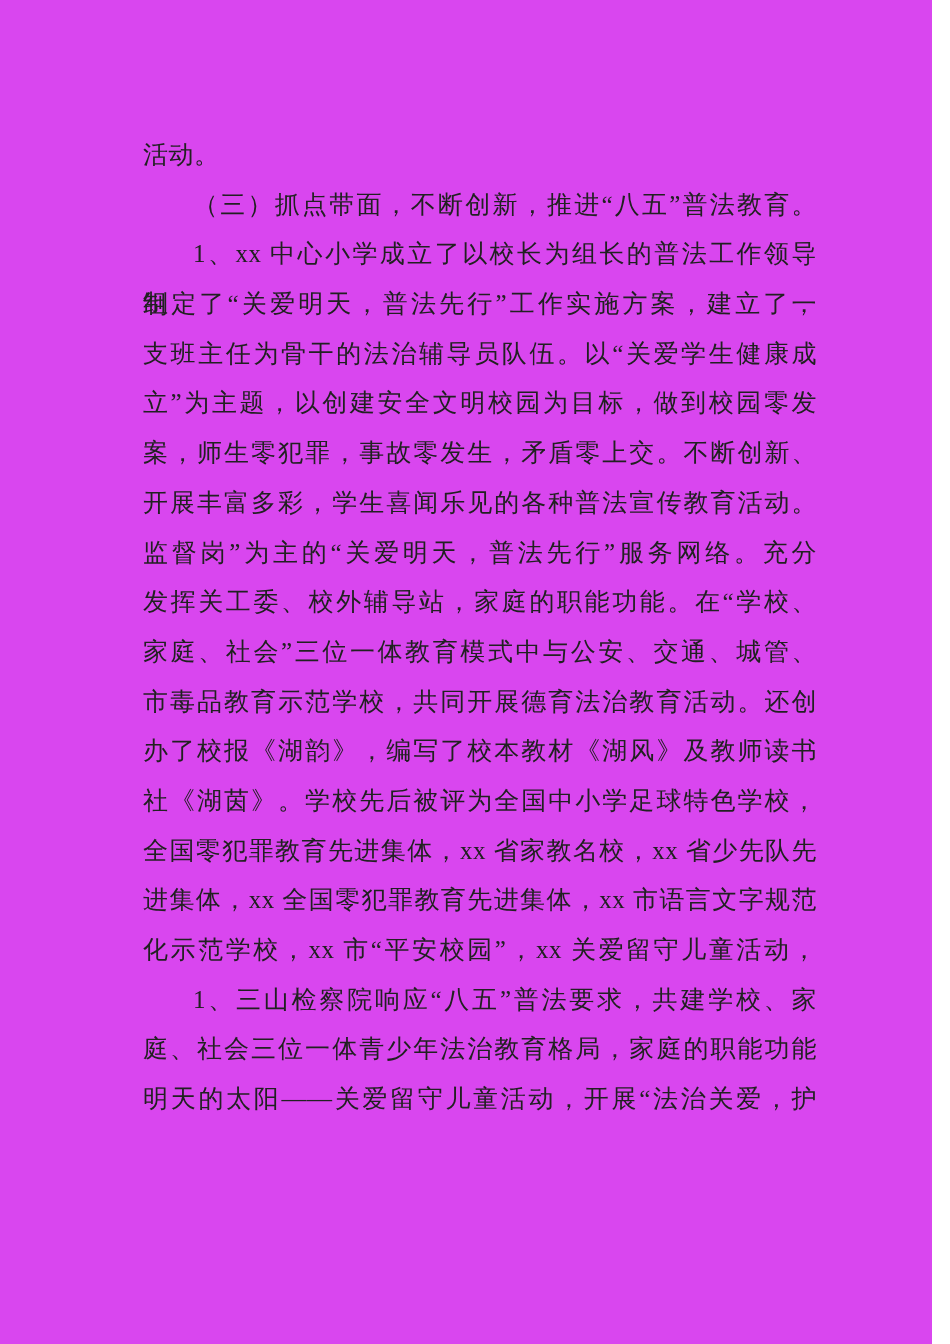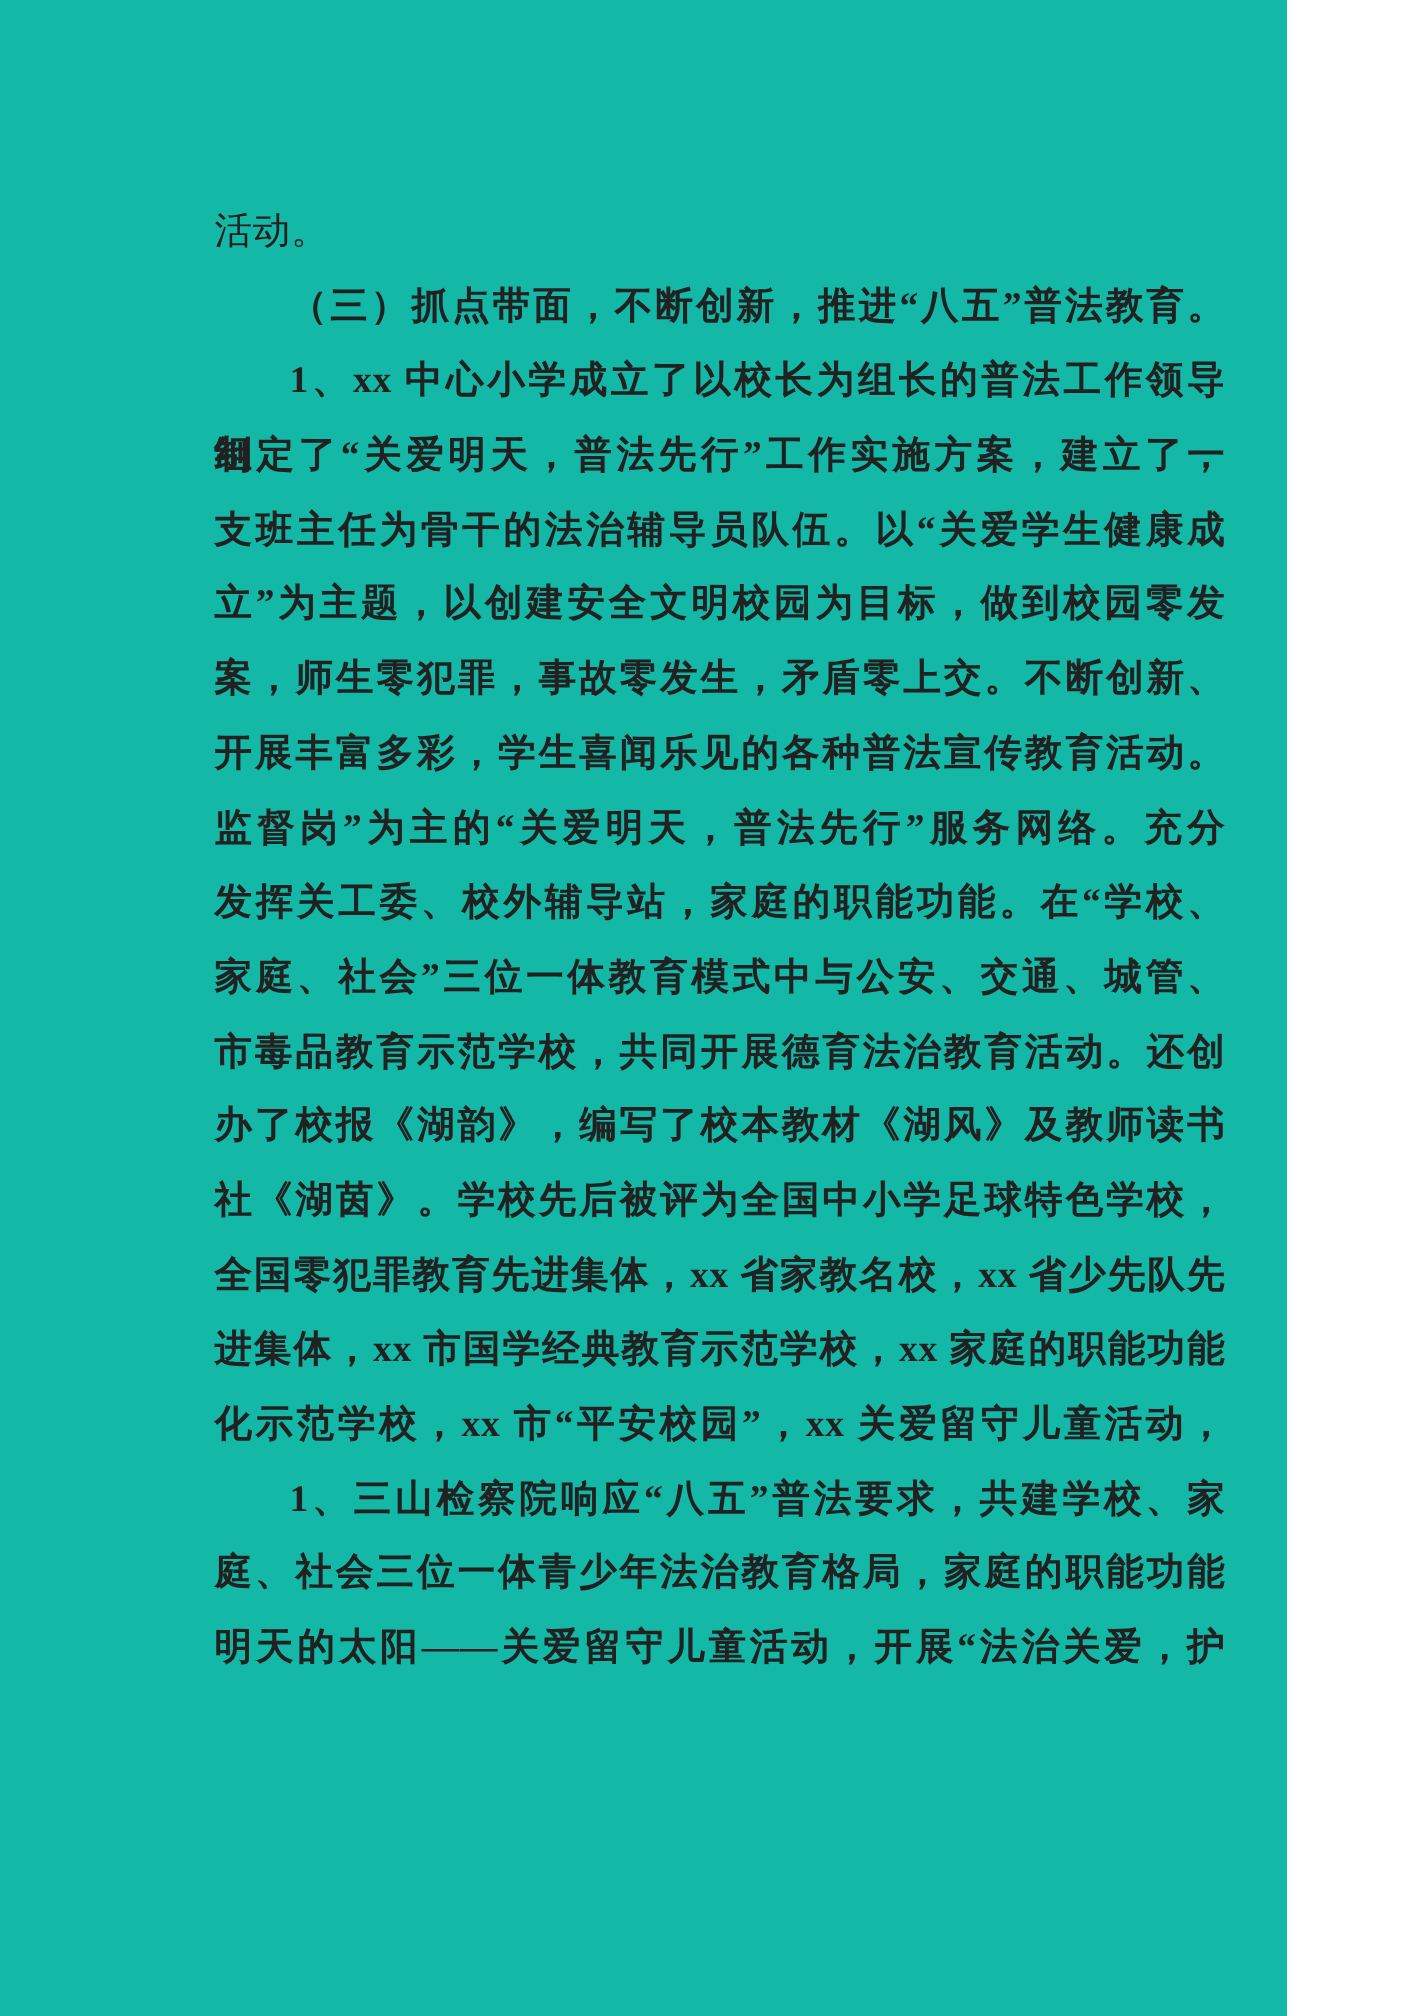--- a/index.html
+++ b/index.html
@@ -2,23 +2,23 @@
 <html lang="zh"><head>
 <meta charset="utf-8">
 <style>
   html, body {
     margin: 0;
     padding: 0;
     background: #ffffff;
   }
   .page {
     position: relative;
-    width: 858px;
+    width: 932px;
     height: 1344px;
-    background: #14b8a6;
+    background: #d946ef;
     overflow: hidden;
     font-family: "Liberation Serif", serif;
   }
   .text-block {
     position: absolute;
     top: 130px;
     left: 143px;
     width: 674px;
   }
   .line {
@@ -29,21 +29,20 @@
     white-space: pre-wrap;
     text-align: left;
     font-weight: 400;
     letter-spacing: 0.5px;
   }
   
   .line.fill {
     text-align: justify;
     text-align-last: justify;
     text-justify: inter-character;
-    font-weight: bold;
   }
   
   .line.indent {
     text-indent: 2em;
   }
 </style>
 </head>
 <body>
 
 <div class="page">
@@ -56,19 +55,19 @@
     <div class="line fill">立”为主题，以创建安全文明校园为目标，做到校园零发</div>
     <div class="line fill">案，师生零犯罪，事故零发生，矛盾零上交。不断创新、</div>
     <div class="line fill">开展丰富多彩，学生喜闻乐见的各种普法宣传教育活动。</div>
     <div class="line fill">监督岗”为主的“关爱明天，普法先行”服务网络。充分</div>
     <div class="line fill">发挥关工委、校外辅导站，家庭的职能功能。在“学校、</div>
     <div class="line fill">家庭、社会”三位一体教育模式中与公安、交通、城管、</div>
     <div class="line fill">市毒品教育示范学校，共同开展德育法治教育活动。还创</div>
     <div class="line fill">办了校报《湖韵》，编写了校本教材《湖风》及教师读书</div>
     <div class="line fill">社《湖茵》。学校先后被评为全国中小学足球特色学校，</div>
     <div class="line fill">全国零犯罪教育先进集体，xx 省家教名校，xx 省少先队先</div>
-    <div class="line fill">进集体，xx 市国学经典教育示范学校，xx 家庭的职能功能</div>
+    <div class="line fill">进集体，xx 全国零犯罪教育先进集体，xx 市语言文字规范</div>
     <div class="line fill">化示范学校，xx 市“平安校园”，xx 关爱留守儿童活动，</div>
     <div class="line indent fill">1、三山检察院响应“八五”普法要求，共建学校、家</div>
     <div class="line fill">庭、社会三位一体青少年法治教育格局，家庭的职能功能</div>
     <div class="line fill">明天的太阳——关爱留守儿童活动，开展“法治关爱，护</div>
   </div>
 </div>
 
 </body></html>

